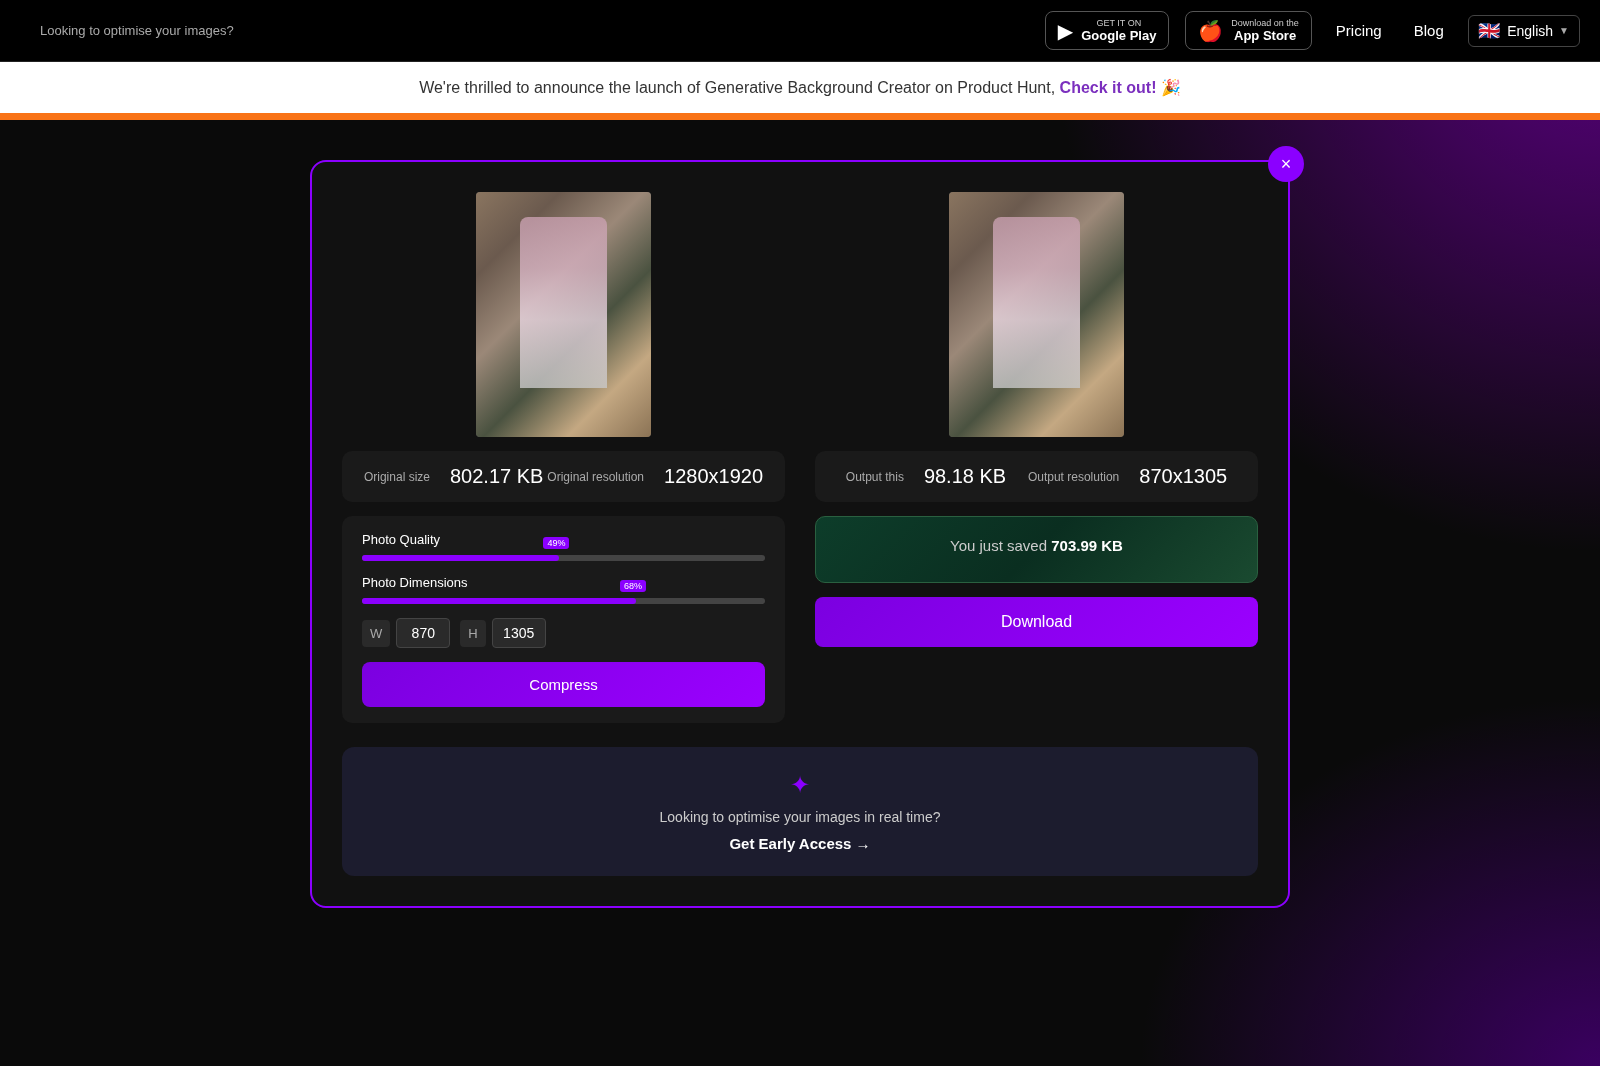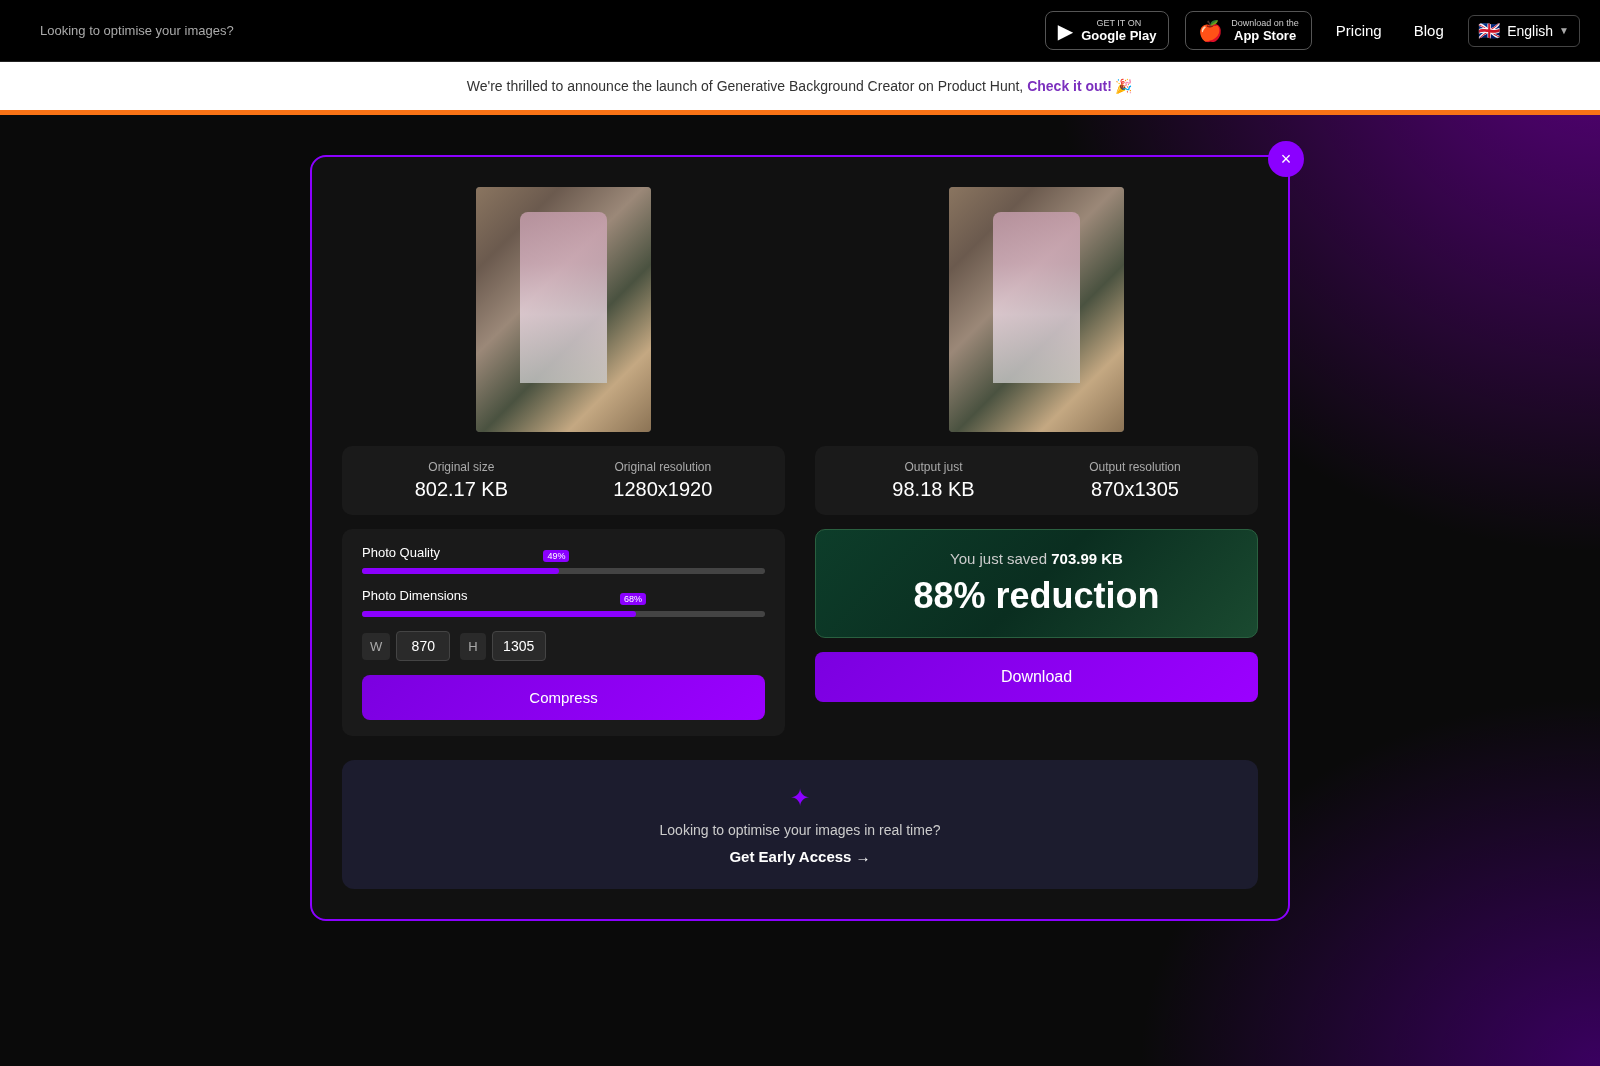--- a/index.html
+++ b/index.html
@@ -134,23 +134,23 @@
     .flag-icon { font-size: 18px; }
     .chevron-down { font-size: 10px; color: #aaa; }
 
     
     .announcement-bar {
       position: relative;
       z-index: 10;
       background: #fff;
       text-align: center;
       padding: 16px 20px;
-      font-size: 14px;
+      font-size: 16px;
       color: #333;
-      border-bottom: 5px solid #f97316;
+      border-bottom: 7px solid #f97316;
     }
     .announcement-bar a {
       color: #7b2fbe;
       font-weight: 600;
       text-decoration: none;
     }
 
     
     .main-content {
       position: relative;
@@ -239,23 +239,23 @@
 
     .size-info-card {
       background: #1a1a1a;
       border-radius: 10px;
       padding: 14px 20px;
       display: flex;
       justify-content: space-around;
     }
     .size-info-item {
       display: flex;
-      flex-direction: column;
-      align-items: center;
-      gap: 4px;
+      flex-direction: row;
+      align-items: center;
+      gap: 20px;
     }
     .size-info-label {
       color: #aaa;
       font-size: 12px;
     }
     .size-info-value {
       color: #fff;
       font-size: 20px;
       font-weight: 400;
     }
@@ -520,35 +520,34 @@
 
       <div class="right-panel">
         <div class="photo-wrapper">
           <div class="photo-sim">
             <div class="photo-sim-inner"></div>
           </div>
         </div>
 
         <div class="size-info-card">
           <div class="size-info-item">
-            <span class="size-info-label">Output just</span>
+            <span class="size-info-label">Output this</span>
             <span class="size-info-value">98.18 KB</span>
           </div>
           <div class="size-info-item">
             <span class="size-info-label">Output resolution</span>
             <span class="size-info-value">870x1305</span>
           </div>
         </div>
 
         <div class="savings-card">
           <p class="savings-text">
             <span>You just saved</span>
             <strong class="savings-amount">703.99 KB</strong>
           </p>
-          <p class="reduction-text">88% reduction</p>
         </div>
 
         <button class="download-btn">Download</button>
       </div>
     </div>
 
 
     <div class="early-access-banner">
       <span class="banner-icon">✦</span>
       <span class="banner-text">Looking to optimise your images in real time?</span>

